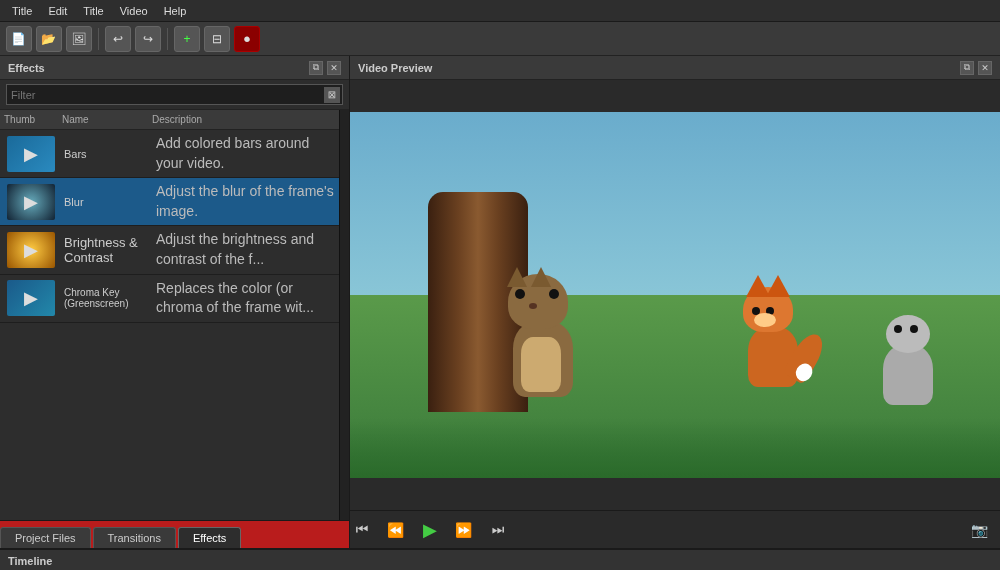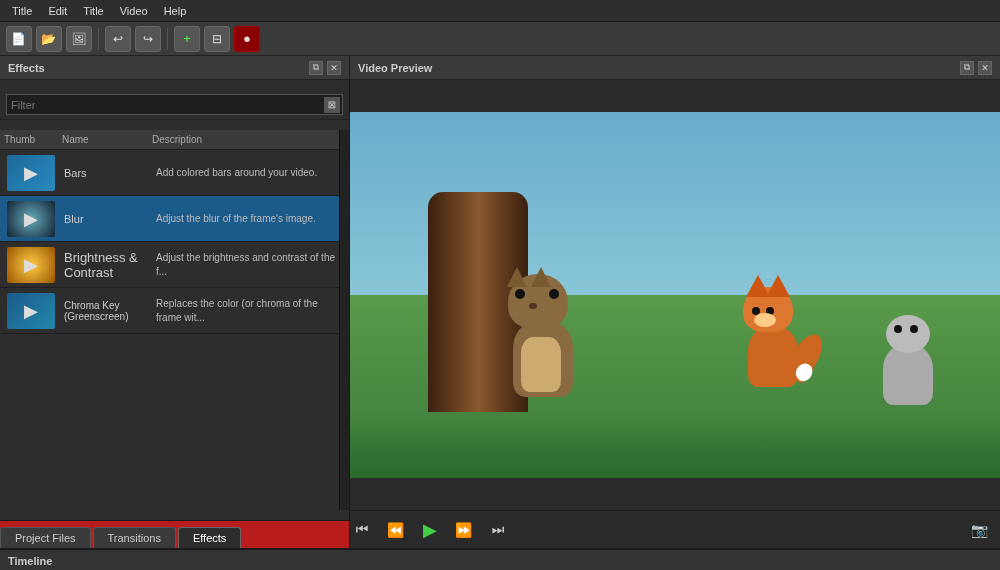--- a/index.html
+++ b/index.html
@@ -66,21 +66,20 @@
       height: calc(570px - 56px - 22px);
     }
 
     
     #left-panel {
       width: 350px;
       background: #2d2d2d;
       border-right: 1px solid #1a1a1a;
       display: flex;
       flex-direction: column;
-      gap: 10px;
     }
 
     #effects-header {
       background: #3a3a3a;
       padding: 4px 8px;
       display: flex;
       justify-content: space-between;
       align-items: center;
       border-bottom: 1px solid #222;
       height: 24px;
@@ -194,21 +193,21 @@
       width: 90px;
       display: flex;
       align-items: center;
       font-size: 11px;
       color: #ccc;
       flex-shrink: 0;
       padding: 4px 2px;
     }
     .effect-desc-cell {
       flex: 1;
-      font-size: 10px;
+      font-size: 14px;
       color: #bbb;
       padding: 4px 4px;
       line-height: 1.4;
       display: flex;
       align-items: center;
       overflow: hidden;
     }
 
     
     #bottom-tabs {

